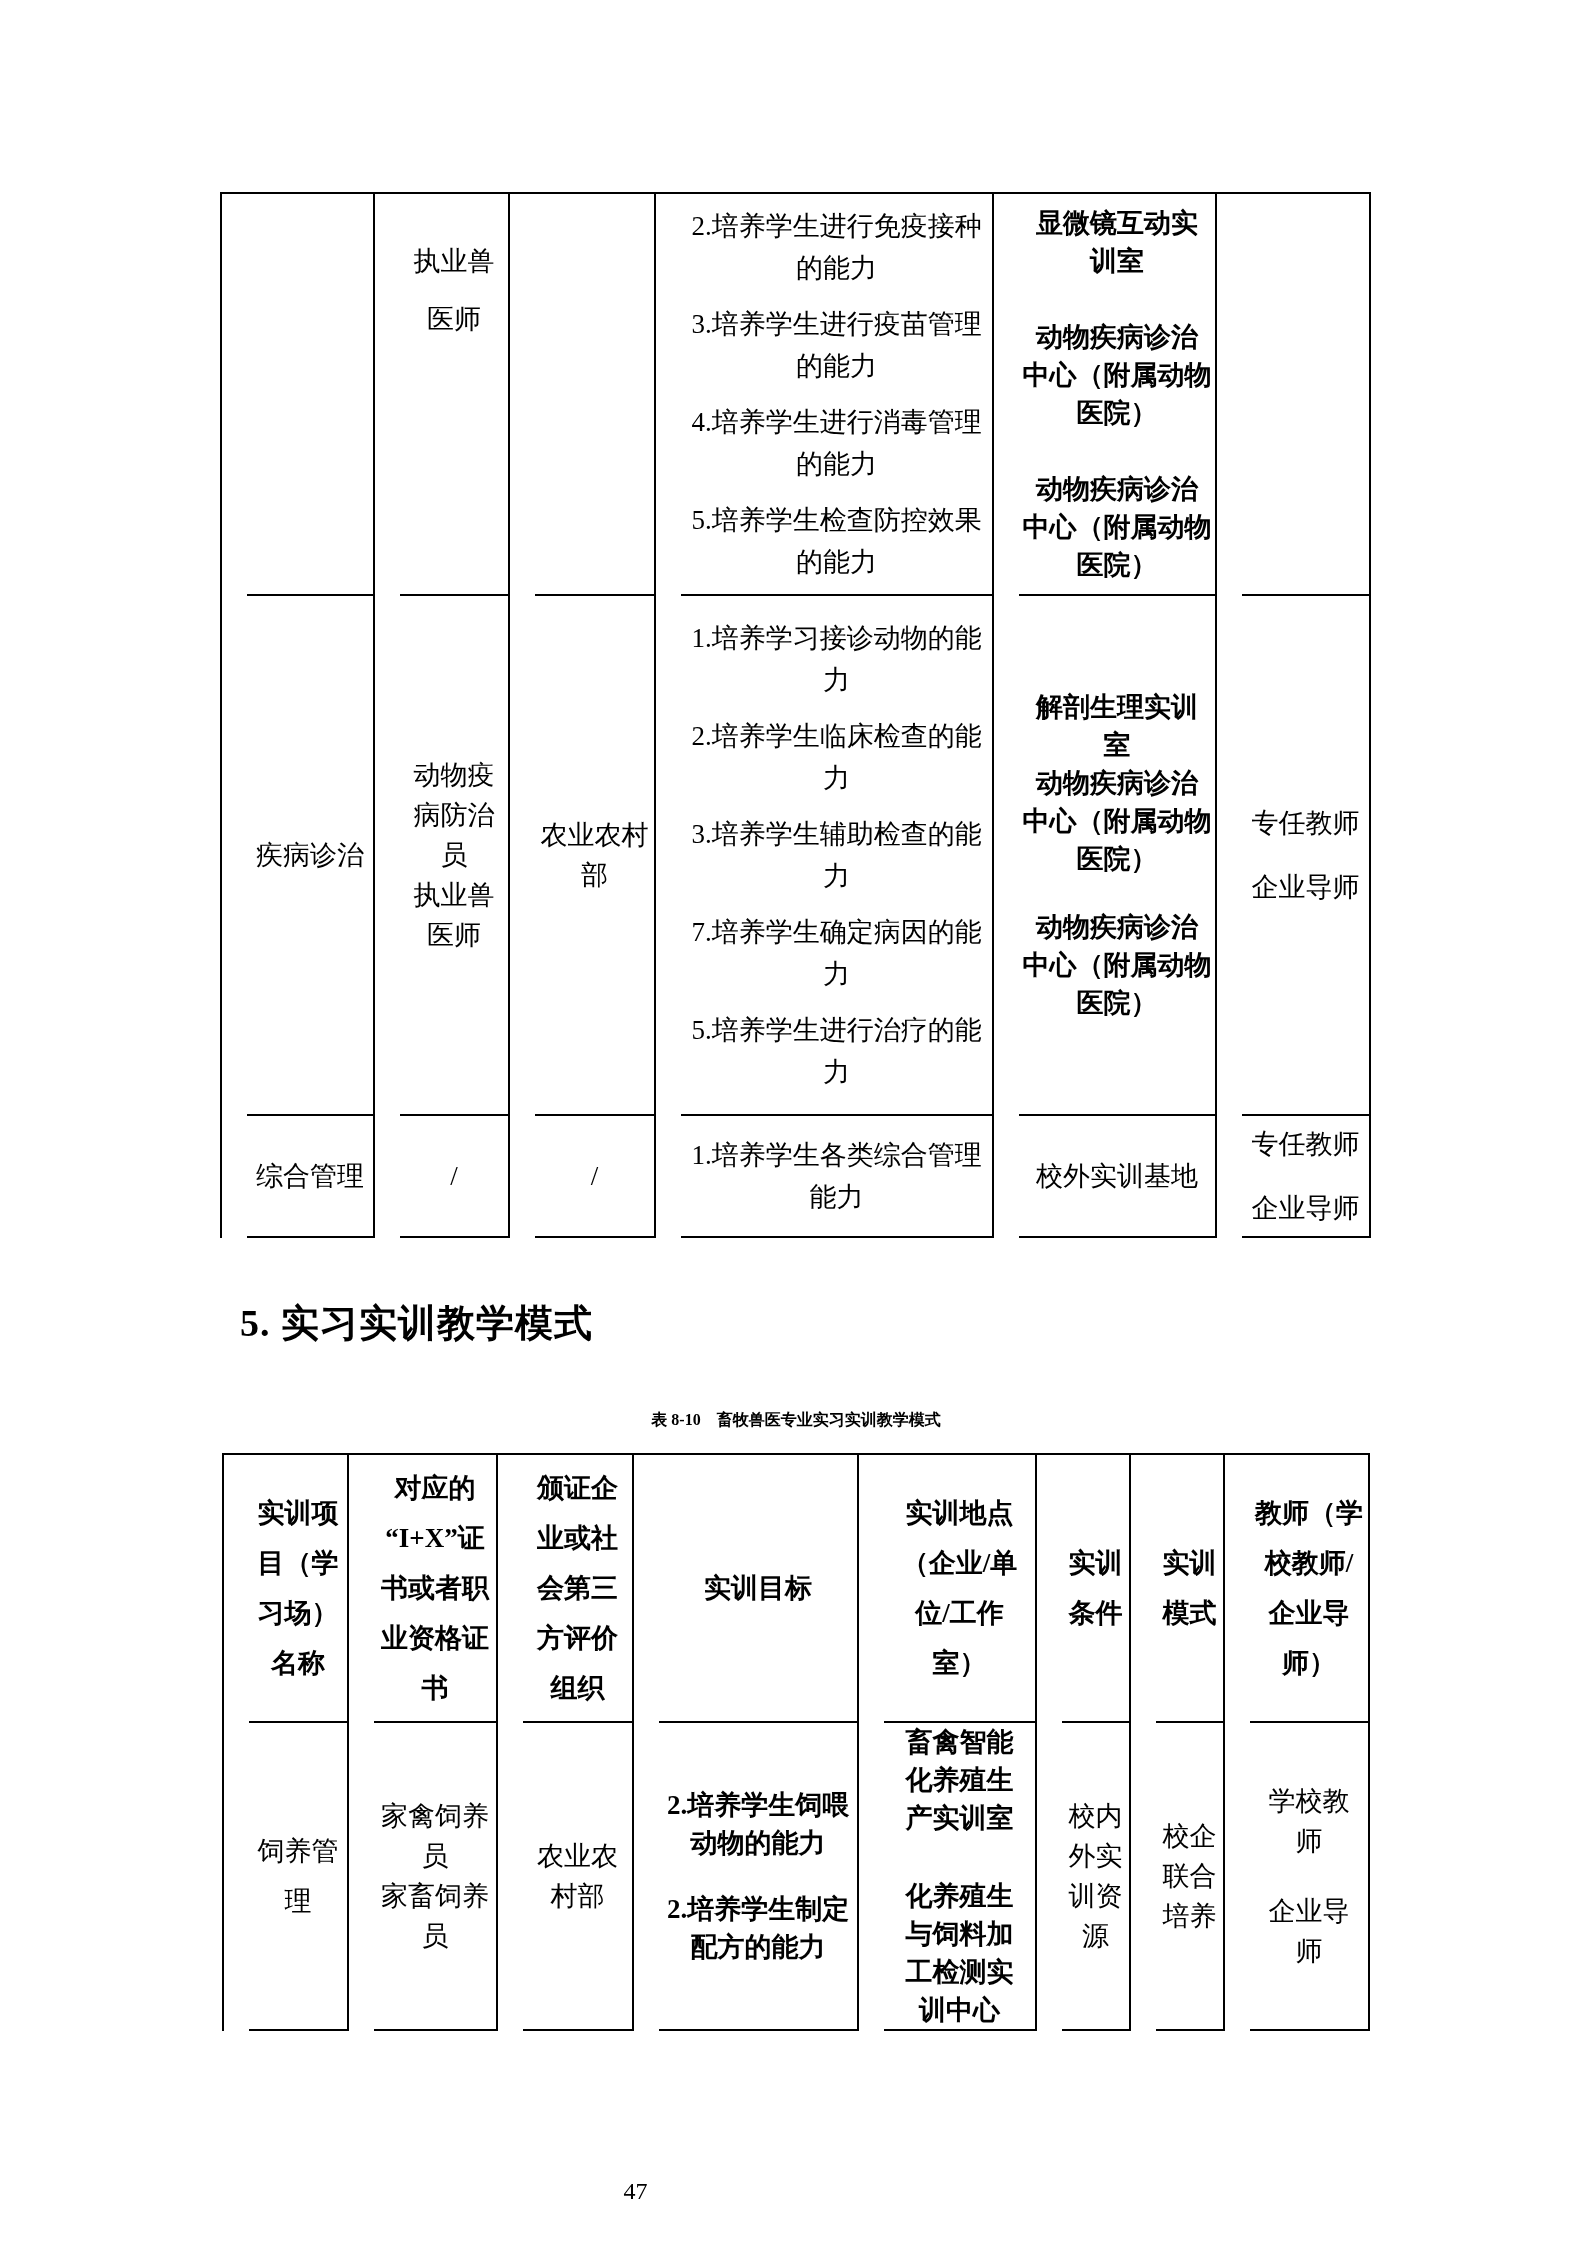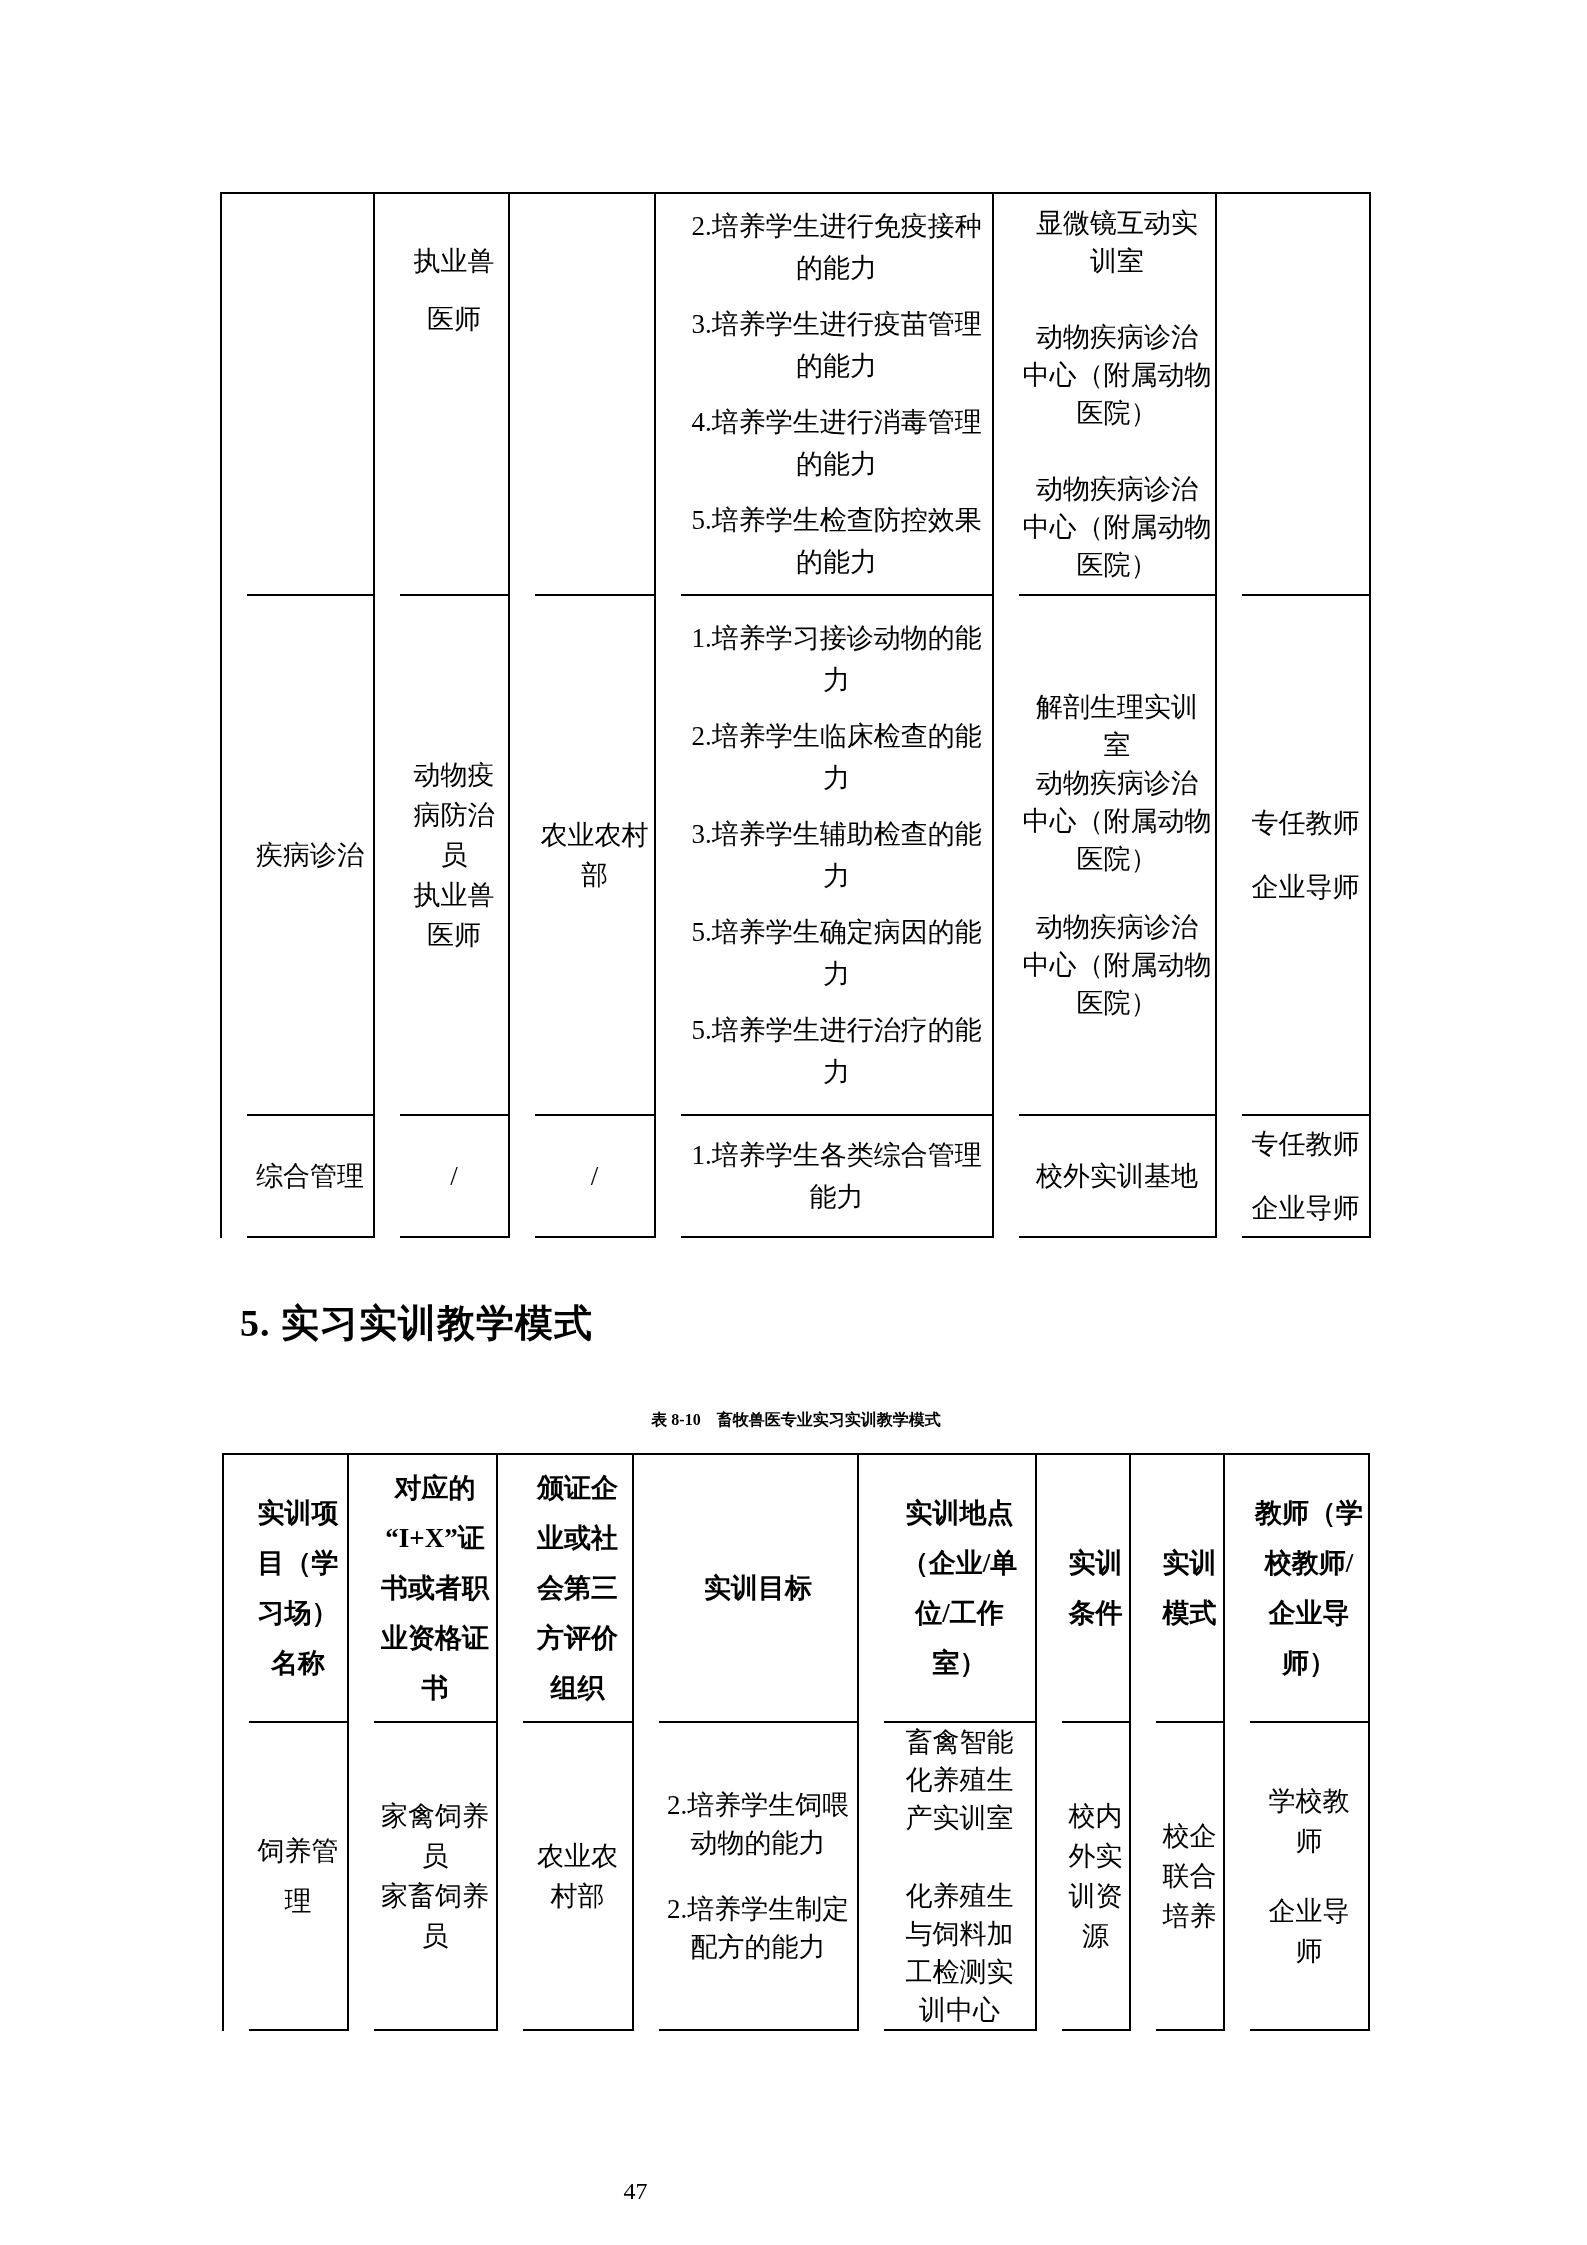--- a/index.html
+++ b/index.html
@@ -14,21 +14,21 @@
     box-sizing:content-box;
   }
   .cell {
     border-right:2px solid #000; border-bottom:2px solid #000;
     display:flex; flex-direction:column;
     align-items:center; justify-content:center;
     text-align:center; font-size:27px; overflow:hidden;margin-left:25px;
   }
   .cell .para { display:block; }
   .ln { white-space:nowrap; }
-  .lh38 .ln{ line-height:38px; }
+  .lh38 .ln{ line-height:38px;font-weight:bold; }
   .lh40 .ln{ line-height:40px; }
   .lh42 .ln{ line-height:42px; }
   .lh50 .ln{ line-height:50px; }
   .lh58 .ln{ line-height:58px; }
   .g14 .para + .para{ margin-top:14px; }
   .g22 .para + .para{ margin-top:22px; }
   .g28 .para + .para{ margin-top:28px; }
   .g30 .para + .para{ margin-top:30px; }
   .g38 .para + .para{ margin-top:38px; }
   .g40 .para + .para{ margin-top:40px; }
@@ -123,21 +123,21 @@
       </div>
       <div class="para">
         <div class="ln">2.培养学生临床检查的能</div>
         <div class="ln">力</div>
       </div>
       <div class="para">
         <div class="ln">3.培养学生辅助检查的能</div>
         <div class="ln">力</div>
       </div>
       <div class="para">
-        <div class="ln">5.培养学生确定病因的能</div>
+        <div class="ln">7.培养学生确定病因的能</div>
         <div class="ln">力</div>
       </div>
       <div class="para">
         <div class="ln">5.培养学生进行治疗的能</div>
         <div class="ln">力</div>
       </div>
     </div>
   <div class="cell lh38 g30">
       <div class="para">
         <div class="ln">解剖生理实训</div>

